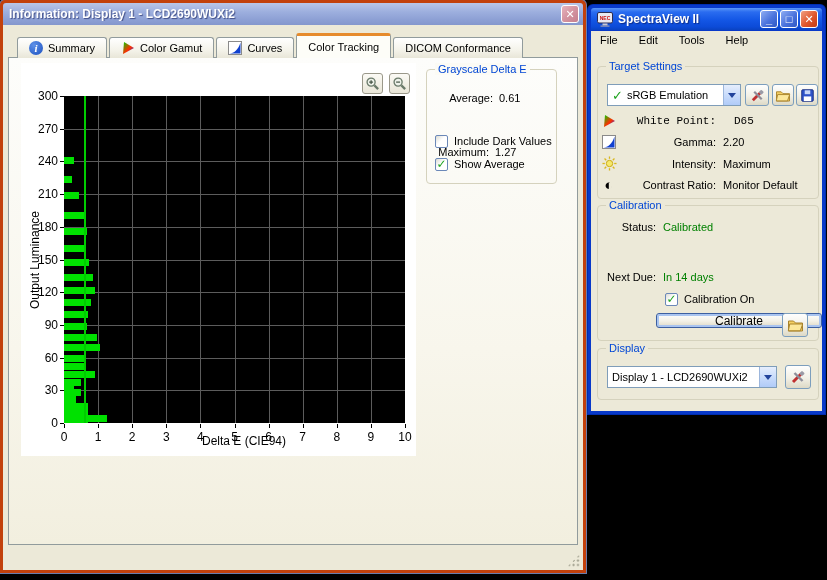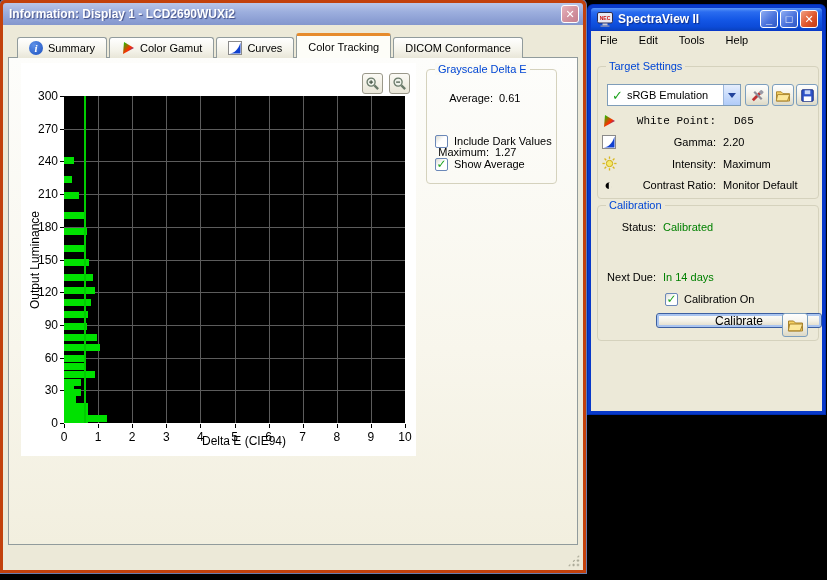--- a/index.html
+++ b/index.html
@@ -421,16 +421,36 @@
         <div class="xp-btn" style="left:184px;top:107px;width:26px;height:24px;">
           <span class="icon">
             <svg width="17" height="14" viewBox="0 0 16 14">
                 <path d="M1,3 h5 l2,2 h7 v8 h-14 z" fill="#f4cf63" stroke="#a9832a"></path>
                 <path d="M2.2,6 h13 l-2.4,6.8 h-12 z" fill="#fce79a" stroke="#a9832a"></path>
               </svg>
           </span>
         </div>
       </div>
 
+      <div class="groupbox" style="left:6px;top:297px;width:222px;height:52px;">
+        <span class="gb-title">Display</span>
+        <div class="combo" style="left:9px;top:17px;width:170px;">
+          <span class="combo-text">
+              <span>Display 1 - LCD2690WUXi2</span>
+            </span>
+          <span class="drop">
+              <span class="drop-arrow"></span>
+            </span>
+        </div>
+        <div class="xp-btn" style="left:187px;top:16px;width:26px;height:24px;">
+          <span class="icon">
+            <svg width="16" height="16" viewBox="0 0 16 16">
+                <line x1="3" y1="13" x2="11" y2="5" stroke="#c03030" stroke-width="3"></line>
+                <rect x="10" y="2.5" width="4" height="4" rx="1" fill="#9a9aa6" transform="rotate(45 12 4.5)"></rect>
+                <line x1="4.5" y1="4" x2="12.5" y2="12" stroke="#8e8e9a" stroke-width="2.4"></line>
+              </svg>
+          </span>
+        </div>
+      </div>
 
     </div>
   </div>
 </div>
 
 </body></html>

